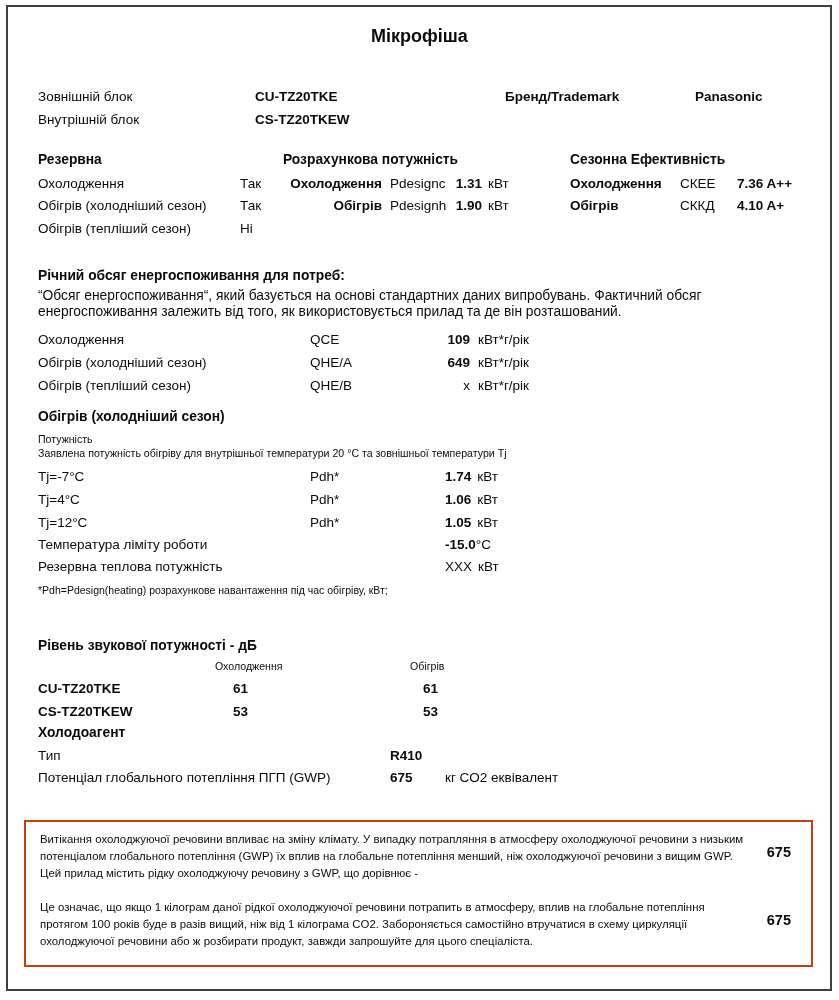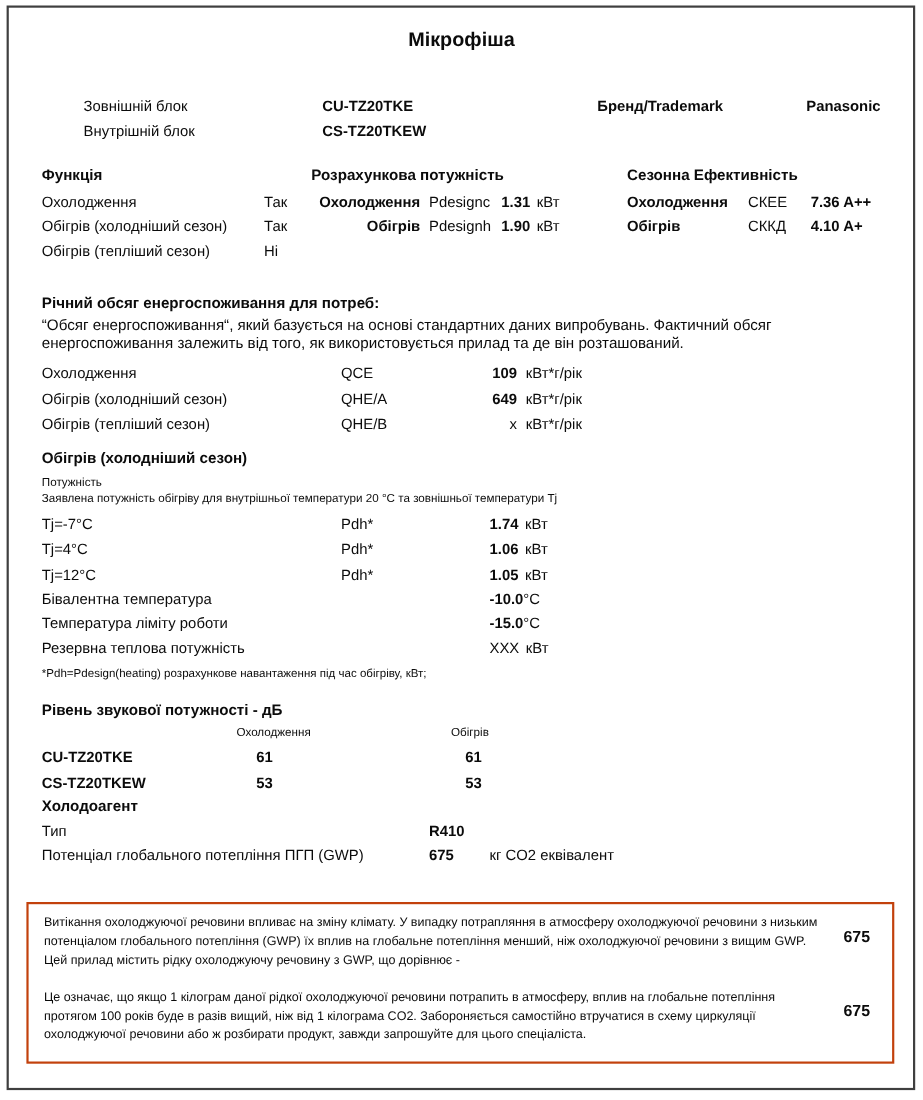--- a/index.html
+++ b/index.html
@@ -17,21 +17,21 @@
   .title {
     position:absolute; top:26px; left:0; width:100%;
     text-align:center; font-size:18px; font-weight:700;
   }
   .b { font-weight:700; }
   .sm { font-size:10.6px; }
   .sec-h { font-weight:700; font-size:13.8px; }
 
   
   .header-block { position:absolute; top:85px; left:38px; right:30px; }
-  .hdr-row { display:grid; grid-template-columns:217px 250px 190px auto; line-height:23px;margin-left:38px; }
+  .hdr-row { display:grid; grid-template-columns:217px 250px 190px auto; line-height:23px; }
 
   
   .section-a { position:absolute; top:150px; left:38px; right:20px; height:100px; }
   .colA { position:absolute; left:0; top:0; width:244px; }
   .colB { position:absolute; left:245px; top:0; width:287px; }
   .colC { position:absolute; left:532px; top:0; width:240px; }
   .colA .sec-h, .colB .sec-h, .colC .sec-h { line-height:20px; margin-bottom:3px; }
   .fa-row { display:grid; grid-template-columns:202px auto; line-height:22.4px; }
   .fb-row { display:grid; grid-template-columns:99px 70px 30px auto; line-height:22.4px; }
   .fb-row .lbl { text-align:right; font-weight:700; }
@@ -99,21 +99,21 @@
   <div class="hdr-row">
     <span>Внутрішній блок</span>
     <span class="b">CS-TZ20TKEW</span>
     <span></span>
     <span></span>
   </div>
 </div>
 
 <div class="section-a">
   <div class="colA">
-    <div class="sec-h">Функція</div>
+    <div class="sec-h">Резервна</div>
     <div class="fa-row">
       <span>Охолодження</span>
       <span>Так</span>
     </div>
     <div class="fa-row">
       <span>Обігрів (холодніший сезон)</span>
       <span>Так</span>
     </div>
     <div class="fa-row">
       <span>Обігрів (тепліший сезон)</span>
@@ -189,24 +189,20 @@
       <span>Tj=4°C</span>
       <span>Pdh*</span>
       <span><b>1.06</b><span class="unit-gap">кВт</span></span>
     </div>
     <div class="tj-row">
       <span>Tj=12°C</span>
       <span>Pdh*</span>
       <span><b>1.05</b><span class="unit-gap">кВт</span></span>
     </div>
     <div class="ex-row">
-      <span>Бівалентна температура</span>
-      <span><b>-10.0</b><span>°C</span></span>
-    </div>
-    <div class="ex-row">
       <span>Температура ліміту роботи</span>
       <span><b>-15.0</b><span>°C</span></span>
     </div>
     <div class="ex-row">
       <span>Резервна теплова потужність</span>
       <span><span>XXX</span><span class="unit-gap">кВт</span></span>
     </div>
   </div>
   <div class="c-note">*Pdh=Pdesign(heating) розрахункове навантаження під час обігріву, кВт;</div>
 </div>

